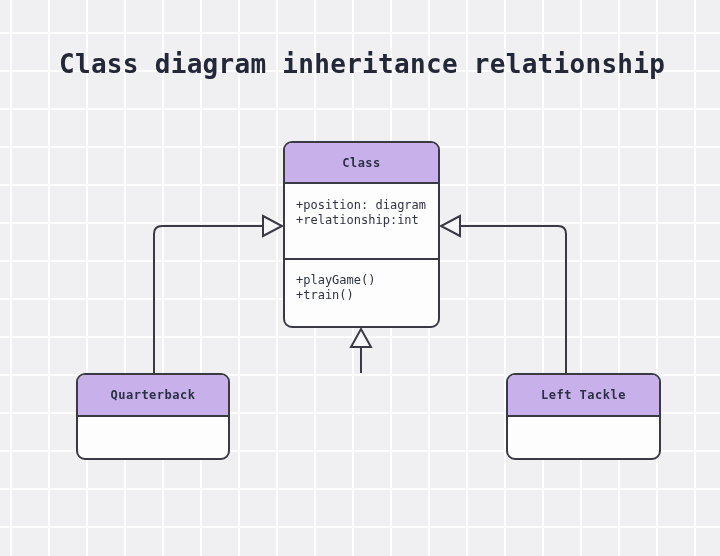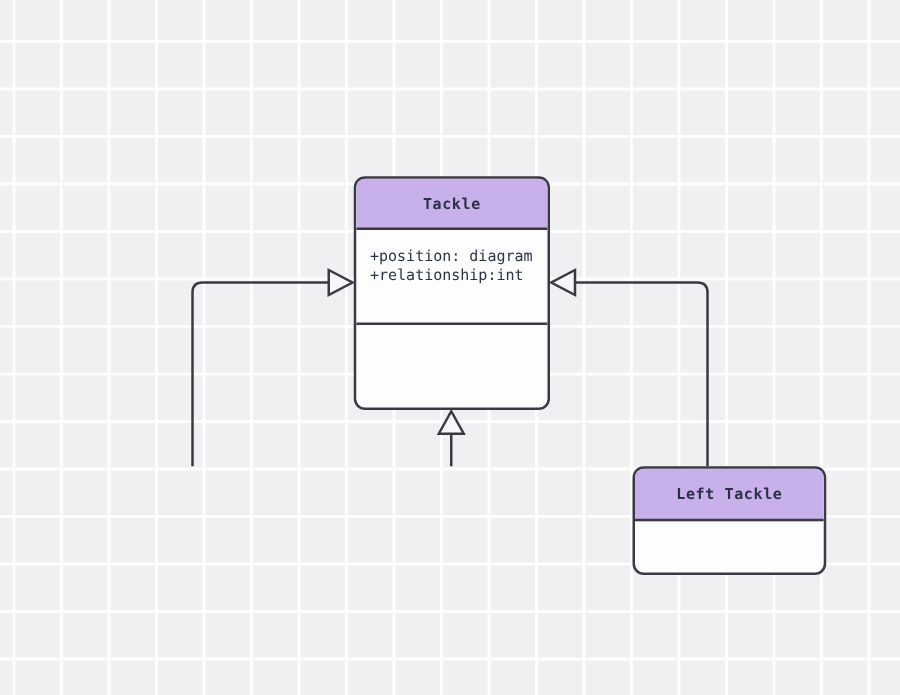--- a/index.html
+++ b/index.html
@@ -48,40 +48,51 @@
   #quarterback-box{left:76px;width:154px;}
   #runningback-box{left:282px;width:158px;}
   #lefttackle-box{left:490px;width:155px;margin-left:16px;}
   #connector-layer{position:absolute;left:0;top:0;width:720px;height:556px;}
 </style>
 </head>
 <body>
 
 <div id="stage">
 
+  <h1 class="title">Class diagram inheritance relationship</h1>
 
   <svg id="connector-layer" viewBox="0 0 720 556" fill="none" stroke="#3a3a45" stroke-width="2">
     <path d="M 154 373 L 154 234 Q 154 226 162 226 L 263 226"></path>
     <polygon points="263,216 282,226 263,236" fill="#f7f7f9"></polygon>
     <path d="M 361 373 L 361 347"></path>
     <polygon points="351,347 361,329 371,347" fill="#f7f7f9"></polygon>
     <path d="M 566 373 L 566 234 Q 566 226 558 226 L 460 226"></path>
     <polygon points="460,216 441,226 460,236" fill="#f7f7f9"></polygon>
   </svg>
 
   <div id="player-box" class="class-box">
     <div class="class-header">
-      <span class="class-name">Tackle</span>
+      <span class="class-name">Class</span>
     </div>
     <div class="attr-section">
       <div class="member-line">+position: diagram</div>
       <div class="member-line">+relationship:int</div>
     </div>
+    <div class="method-section">
+      <div class="member-line">+playGame()</div>
+      <div class="member-line">+train()</div>
+    </div>
   </div>
 
+  <div id="quarterback-box" class="class-box child-box">
+    <div class="class-header">
+      <span class="class-name">Quarterback</span>
+    </div>
+    <div></div>
+  </div>
 
 
   <div id="lefttackle-box" class="class-box child-box">
     <div class="class-header">
       <span class="class-name">Left Tackle</span>
     </div>
     <div></div>
   </div>
 
 </div>

